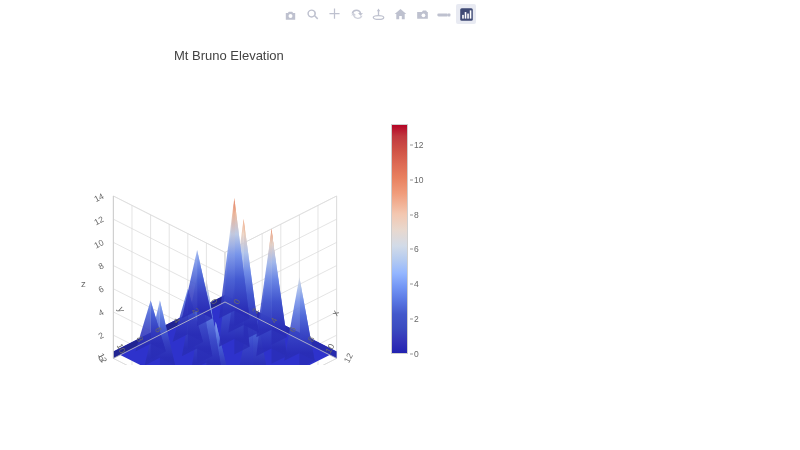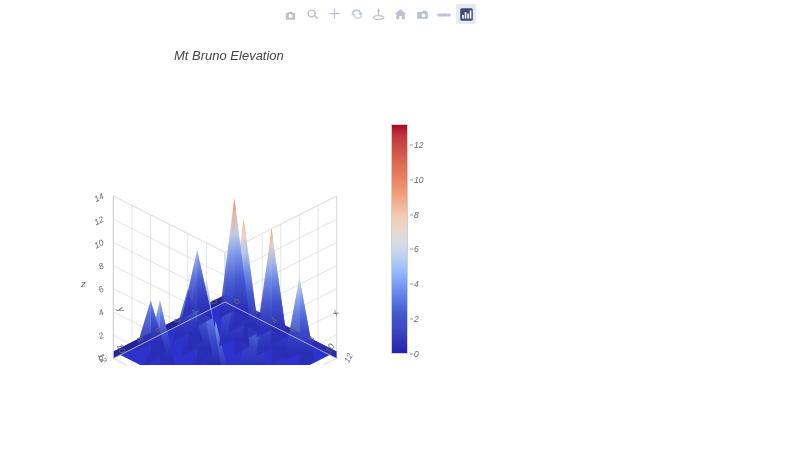--- a/index.html
+++ b/index.html
@@ -45,21 +45,20 @@
   }
   .mb-btn.logo svg { display:block; }
 
   
   #plot {
     position: absolute;
     left: 0;
     top: 0;
     width: 800px;
     height: 372px;
-    font-style: italic;
   }
   #plot-title {
     position: absolute;
     left: 174px;
     top: 48px;
     font-size: 13px;
     color: #444444;
     white-space: nowrap;
   }
 

